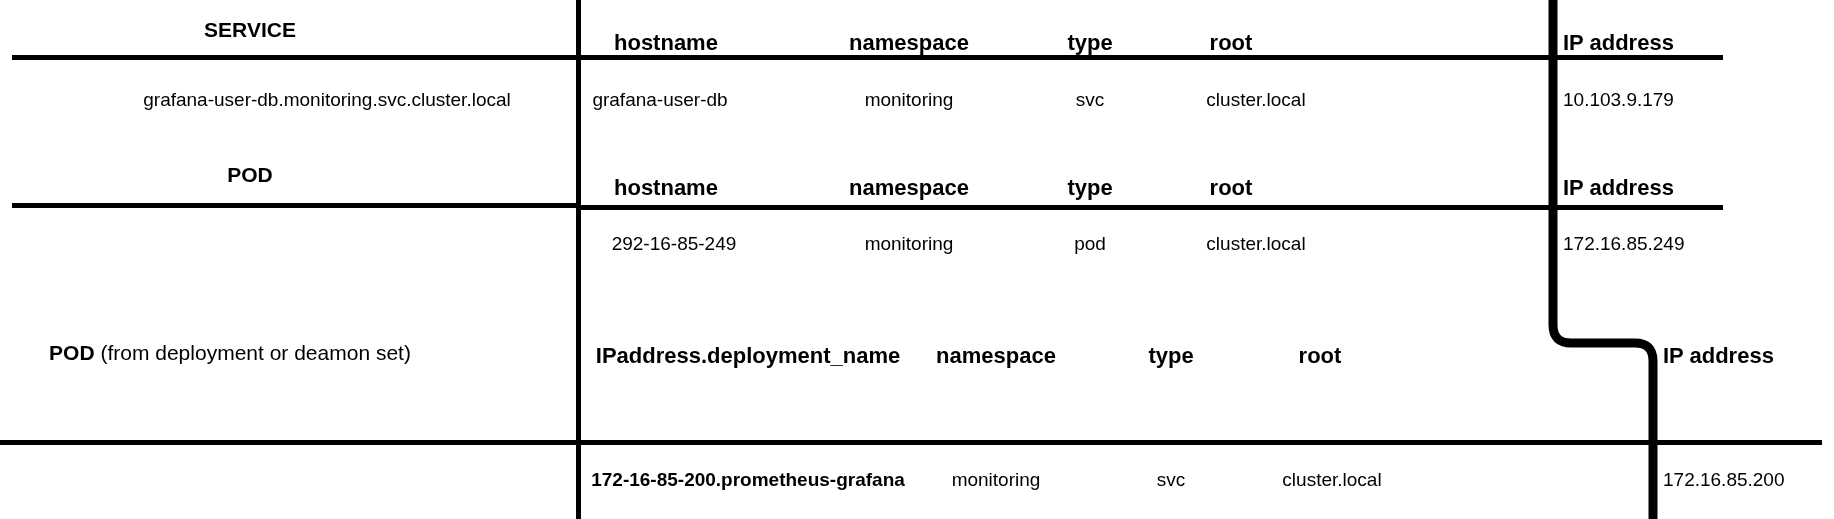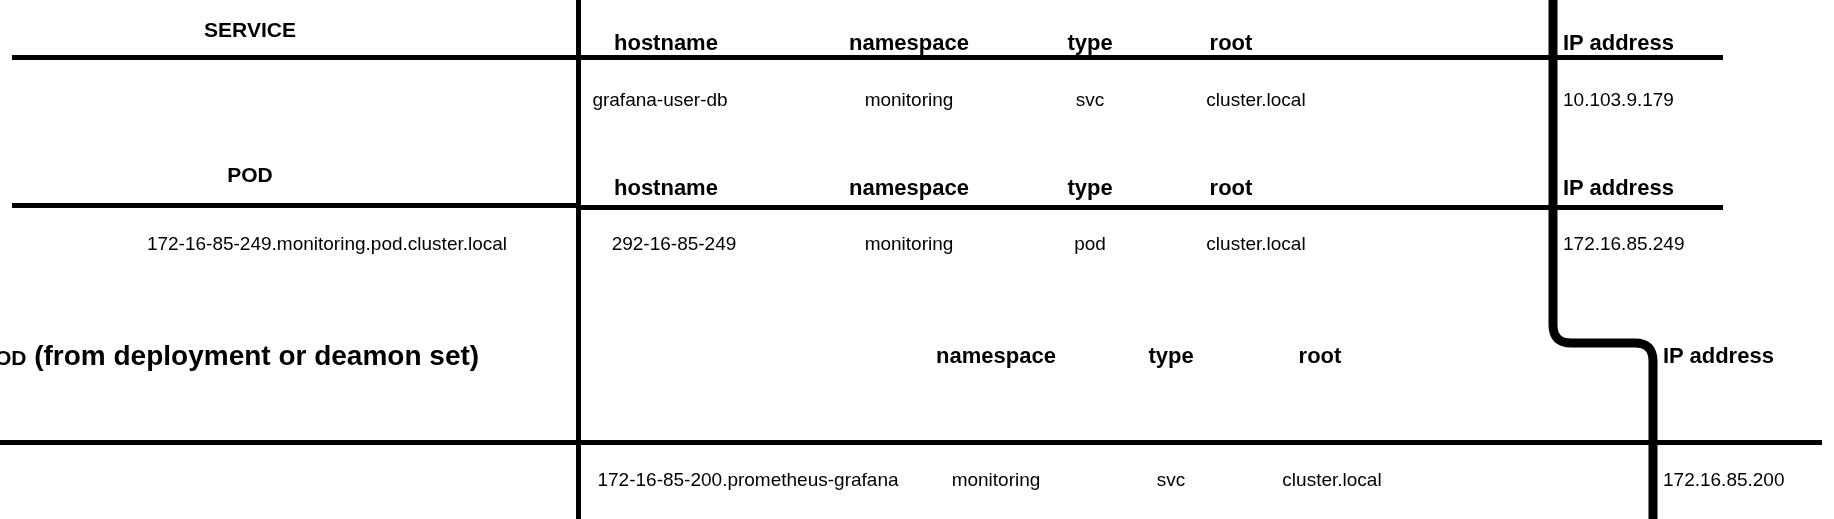--- a/index.html
+++ b/index.html
@@ -10,21 +10,21 @@
     color:#000000;
     overflow:hidden;
   }
   #stage { position:relative; width:1526px; height:519px; }
 
   .txt { position:absolute; white-space:nowrap; line-height:1; }
   .ctr  { transform:translateX(-50%); }
 
   
   .sect-label  { font-size:21px; font-weight:bold; }
-  .sect-note   { font-size:28px; font-weight:bold; }
+  .sect-note   { font-size:21px; font-weight:normal; }
   .col-head    { font-size:22px; font-weight:bold; }
   .cell        { font-size:19px; font-weight:normal; }
 
   
   .hrule { position:absolute; background:#000000; }
 
   
   .vrule { position:absolute; background:#000000; width:5px; }
 
   
@@ -38,56 +38,57 @@
   <div class="txt sect-label ctr" style="left:250px; top:19px;">SERVICE</div>
 
   <div class="txt col-head" style="left:614px; top:32px;">hostname</div>
   <div class="txt col-head ctr" style="left:909px; top:32px;">namespace</div>
   <div class="txt col-head ctr" style="left:1090px; top:32px;">type</div>
   <div class="txt col-head ctr" style="left:1231px; top:32px;">root</div>
   <div class="txt col-head" style="left:1563px; top:32px;">IP address</div>
 
   <div class="hrule" style="left:12px; top:55px; width:1711px; height:5px;"></div>
 
+  <div class="txt cell ctr" style="left:327px; top:90px;">grafana-user-db.monitoring.svc.cluster.local</div>
   <div class="txt cell ctr" style="left:660px; top:90px;">grafana-user-db</div>
   <div class="txt cell ctr" style="left:909px; top:90px;">monitoring</div>
   <div class="txt cell ctr" style="left:1090px; top:90px;">svc</div>
   <div class="txt cell ctr" style="left:1256px; top:90px;">cluster.local</div>
   <div class="txt cell" style="left:1563px; top:90px;">10.103.9.179</div>
 
   <div class="txt sect-label ctr" style="left:250px; top:164px;">POD</div>
 
   <div class="txt col-head" style="left:614px; top:177px;">hostname</div>
   <div class="txt col-head ctr" style="left:909px; top:177px;">namespace</div>
   <div class="txt col-head ctr" style="left:1090px; top:177px;">type</div>
   <div class="txt col-head ctr" style="left:1231px; top:177px;">root</div>
   <div class="txt col-head" style="left:1563px; top:177px;">IP address</div>
 
   <div class="hrule" style="left:12px; top:203px; width:566px; height:5px;"></div>
   <div class="hrule" style="left:578px; top:205px; width:1145px; height:5px;"></div>
 
-  <div class="txt cell ctr" style="left:327px; top:234px;">172-16-85-249.monitoring.pod.cluster.local</div>
   <div class="txt cell ctr" style="left:674px; top:234px;">292-16-85-249</div>
   <div class="txt cell ctr" style="left:909px; top:234px;">monitoring</div>
   <div class="txt cell ctr" style="left:1090px; top:234px;">pod</div>
   <div class="txt cell ctr" style="left:1256px; top:234px;">cluster.local</div>
   <div class="txt cell" style="left:1563px; top:234px;text-align:center;">172.16.85.249</div>
 
   <div class="txt ctr" style="left:230px; top:342px;">
     <span class="sect-label">POD</span><span class="sect-note"> (from deployment or deamon set)</span>
   </div>
 
+  <div class="txt col-head ctr" style="left:748px; top:345px;">IPaddress.deployment_name</div>
   <div class="txt col-head ctr" style="left:996px; top:345px;">namespace</div>
   <div class="txt col-head ctr" style="left:1171px; top:345px;">type</div>
   <div class="txt col-head ctr" style="left:1320px; top:345px;">root</div>
   <div class="txt col-head" style="left:1663px; top:345px;">IP address</div>
 
   <div class="hrule" style="left:0px; top:440px; width:1822px; height:5px;"></div>
 
-  <div class="txt cell ctr" style="left:748px; top:470px;">172-16-85-200.prometheus-grafana</div>
+  <div class="txt cell ctr" style="left:748px; top:470px;font-weight:bold;">172-16-85-200.prometheus-grafana</div>
   <div class="txt cell ctr" style="left:996px; top:470px;">monitoring</div>
   <div class="txt cell ctr" style="left:1171px; top:470px;">svc</div>
   <div class="txt cell ctr" style="left:1332px; top:470px;">cluster.local</div>
   <div class="txt cell" style="left:1663px; top:470px;text-align:center;">172.16.85.200</div>
 
   <div class="vrule" style="left:576px; top:0px; height:519px;"></div>
 
   <svg id="elbow" viewBox="0 0 1834 519">
     <path d="M 1553 0 L 1553 325 Q 1553 343 1571 343 L 1635 343 Q 1653 343 1653 361 L 1653 519" fill="none" stroke="#000000" stroke-width="9" stroke-linecap="butt"></path>
   </svg>

